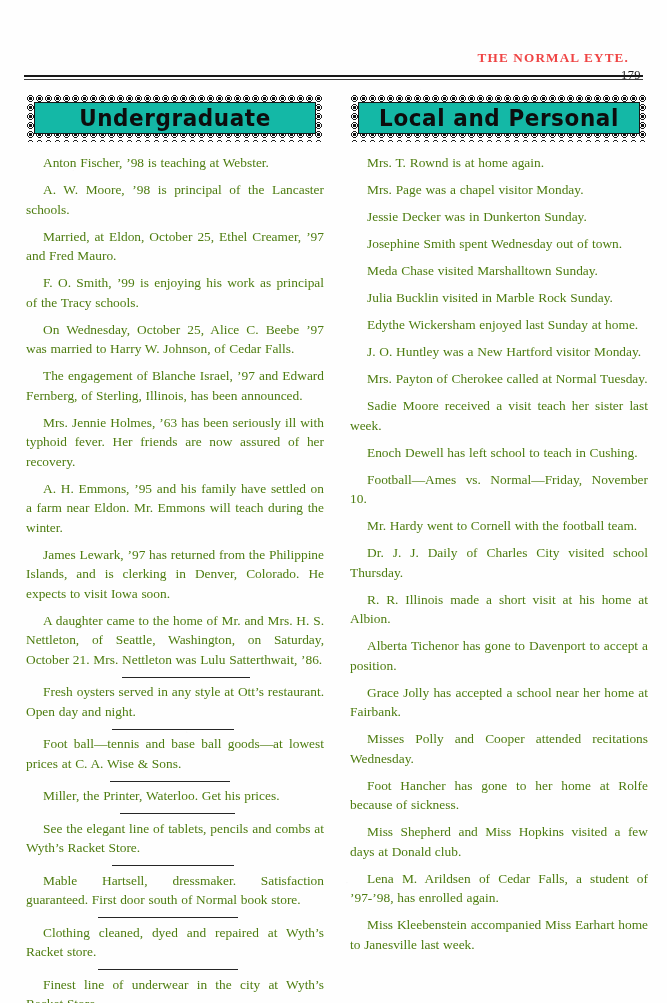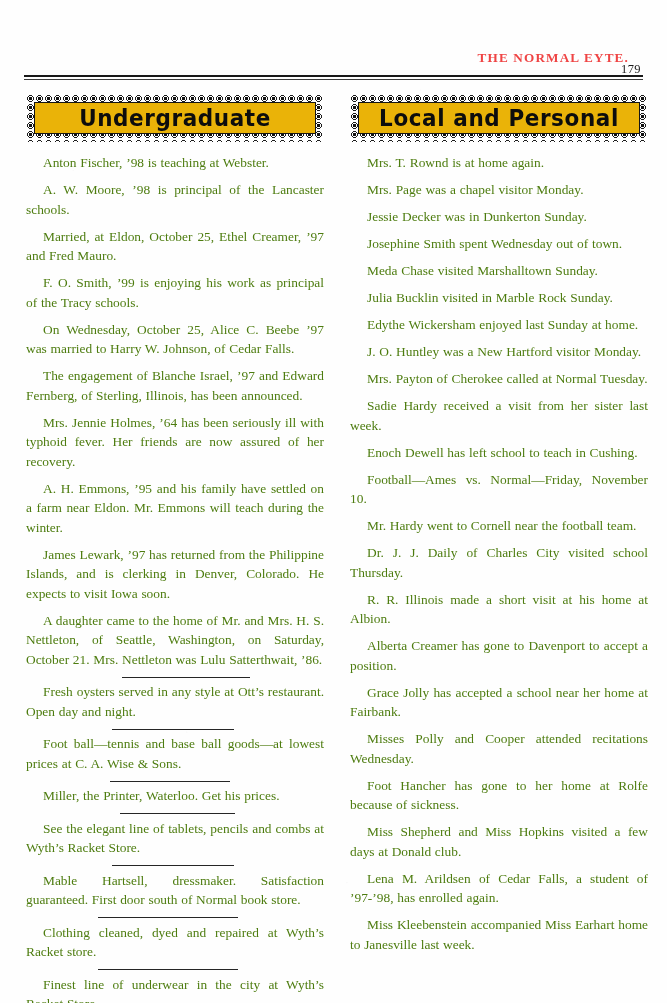--- a/index.html
+++ b/index.html
@@ -29,21 +29,21 @@
     text-align: right;
     font-family: "Liberation Serif", "DejaVu Serif", serif;
     font-weight: bold;
     font-size: 13.2px;
     letter-spacing: 1.15px;
     color: #ef4444;
   }
   .folio {
     position: absolute;
     right: 0;
-    top: 14px;
+    top: 20px;
     font-size: 12.5px;
     letter-spacing: .4px;
     color: #1c1c1c;
   }
   .head-rule {
     position: absolute;
     left: -2px; right: -2px;
     top: 27px;
     border-top: 2.4px solid #181818;
   }
@@ -79,21 +79,21 @@
     inset: 0;
     background-repeat: repeat;
     background-size: 9px 9px;
     background-image:
       radial-gradient(circle at 4.5px 4.5px, #111 1.55px, transparent 1.75px),
       radial-gradient(circle at 4.5px 4.5px, transparent 2.6px, #1c1c1c 2.75px, #1c1c1c 3.35px, transparent 3.5px);
   }
   .headbox .inner {
     position: absolute;
     left: 9px; right: 9px; top: 9px; bottom: 9px;
-    background: #eab308;
+    background: #14b8a6;
     display: flex;
     align-items: center;
     justify-content: center;
   }
   .headbox .inner::before {
     content: "";
     position: absolute;
     inset: -1.2px;
     border: 1.2px solid #151515;
   }
@@ -168,21 +168,21 @@
         <span class="head-title">Undergraduate</span>
       </div>
     </div>
     <div id="col0body">
         <p class="entry">Anton Fischer, ’98 is teaching at Webster.</p>
         <p class="entry">A. W. Moore, ’98 is principal of the Lancaster schools.</p>
         <p class="entry">Married, at Eldon, October 25, Ethel Creamer, ’97 and Fred Mauro.</p>
         <p class="entry">F. O. Smith, ’99 is enjoying his work as principal of the Tracy schools.</p>
         <p class="entry">On Wednesday, October 25, Alice C. Beebe ’97 was married to Harry W. Johnson, of Cedar Falls.</p>
         <p class="entry">The engagement of Blanche Israel, ’97 and Edward Fernberg, of Sterling, Illinois, has been announced.</p>
-        <p class="entry">Mrs. Jennie Holmes, ’64 has been seriously ill with typhoid fever.  Her friends are now assured of her recovery.</p>
+        <p class="entry">Mrs. Jennie Holmes, ’63 has been seriously ill with typhoid fever.  Her friends are now assured of her recovery.</p>
         <p class="entry">A. H. Emmons, ’95 and his family have settled on a farm near Eldon.  Mr. Emmons will teach during the winter.</p>
         <p class="entry">James Lewark, ’97 has returned from the Philippine Islands, and is clerking in Denver, Colorado.  He expects to visit Iowa soon.</p>
         <p class="entry">A daughter came to the home of Mr. and Mrs. H. S. Nettleton, of Seattle, Washington, on Saturday, October 21.  Mrs. Nettleton was Lulu Satterthwait, ’86.</p>
         <hr class="adrule w2">
         <p class="entry">Fresh oysters served in any style at Ott’s restaurant.  Open day and night.</p>
         <hr class="adrule w3">
         <p class="entry">Foot ball—tennis and base ball goods—at lowest prices at C. A. Wise &amp; Sons.</p>
         <hr class="adrule w4">
         <p class="entry">Miller, the Printer, Waterloo.  Get his prices.</p>
         <hr class="adrule w5">
@@ -206,27 +206,27 @@
     <div id="col1body">
         <p class="entry">Mrs. T. Rownd is at home again.</p>
         <p class="entry">Mrs. Page was a chapel visitor Monday.</p>
         <p class="entry">Jessie Decker was in Dunkerton Sunday.</p>
         <p class="entry">Josephine Smith spent Wednesday out of town.</p>
         <p class="entry">Meda Chase visited Marshalltown Sunday.</p>
         <p class="entry">Julia Bucklin visited in Marble Rock Sunday.</p>
         <p class="entry">Edythe Wickersham enjoyed last Sunday at home.</p>
         <p class="entry">J. O. Huntley was a New Hartford visitor Monday.</p>
         <p class="entry">Mrs. Payton of Cherokee called at Normal Tuesday.</p>
-        <p class="entry">Sadie Hardy received a visit from her sister last week.</p>
+        <p class="entry">Sadie Moore received a visit teach her sister last week.</p>
         <p class="entry">Enoch Dewell has left school to teach in Cushing.</p>
         <p class="entry">Football—Ames vs. Normal—Friday, November 10.</p>
-        <p class="entry">Mr. Hardy went to Cornell near the football team.</p>
+        <p class="entry">Mr. Hardy went to Cornell with the football team.</p>
         <p class="entry">Dr. J. J. Daily of Charles City visited school Thursday.</p>
         <p class="entry">R. R. Illinois made a short visit at his home at Albion.</p>
-        <p class="entry">Alberta Creamer has gone to Davenport to accept a position.</p>
+        <p class="entry">Alberta Tichenor has gone to Davenport to accept a position.</p>
         <p class="entry">Grace Jolly has accepted a school near her home at Fairbank.</p>
         <p class="entry">Misses Polly and Cooper attended recitations Wednesday.</p>
         <p class="entry">Foot Hancher has gone to her home at Rolfe because of sickness.</p>
         <p class="entry">Miss Shepherd and Miss Hopkins visited a few days at Donald club.</p>
         <p class="entry">Lena M. Arildsen of Cedar Falls, a student of ’97-’98, has enrolled again.</p>
         <p class="entry">Miss Kleebenstein accompanied Miss Earhart home to Janesville last week.</p>
       </div>
   </div>
 
 </div>

